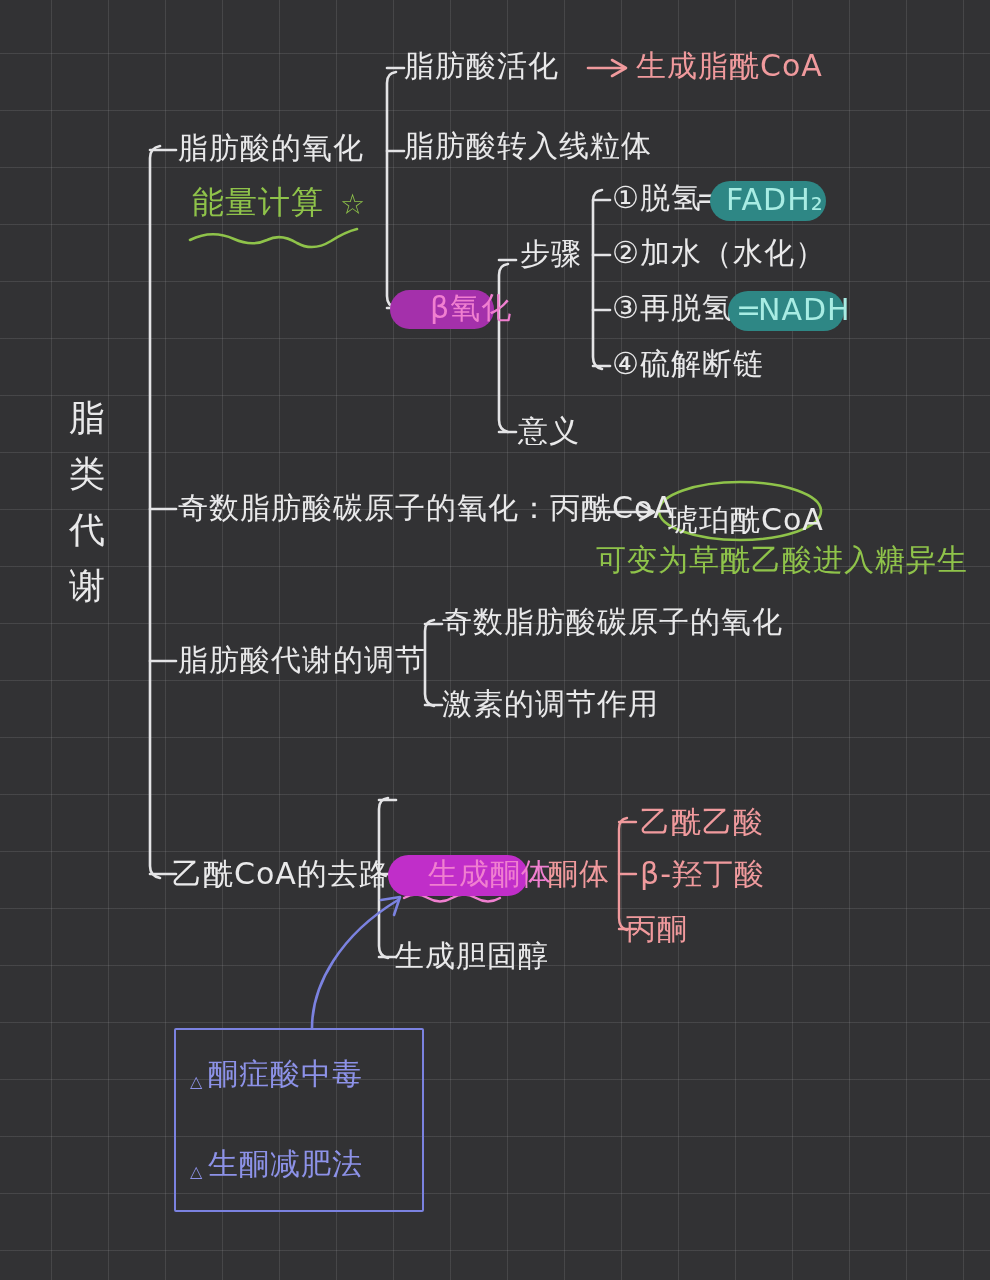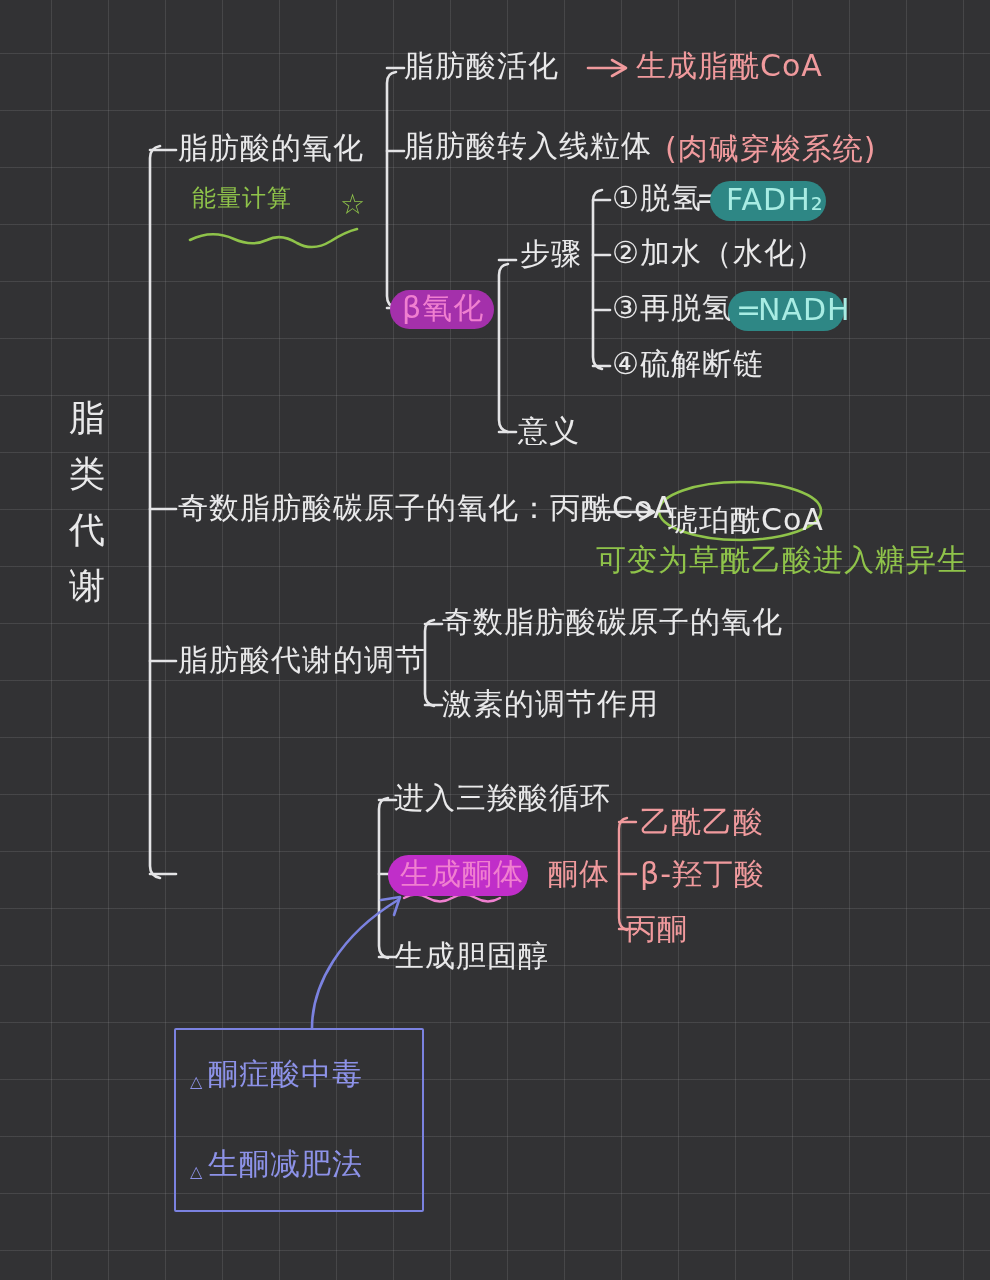--- a/index.html
+++ b/index.html
@@ -27,21 +27,21 @@
     line-height: 1.05;
     white-space: pre;
     letter-spacing: 1px;
     font-family: "DejaVu Sans", "Liberation Sans", sans-serif;
     font-weight: 400;
   }
   .pink   { color: #f09a9d; }
   .green  { color: #8fc34a; }
   .blue   { color: #8d92e8; }
   .cyan   { color: #a8ece3; }
-  .magenta{ color: #f07fd0; }
+  .magenta{ color: #f07fd0; margin-left: 28px; }
 
   .root-title {
     position: absolute;
     left: 58px;
     top: 390px;
     width: 60px;
     color: #e9e9ea;
     font-size: 36px;
     line-height: 56px;
     text-align: center;
@@ -147,28 +147,27 @@
     <path d="M404 898 q12 -7 24 0 q12 7 24 0 q12 -7 24 0 q12 7 24 0" fill="none" stroke="#f07fd0" stroke-width="2.4" stroke-linecap="round"></path>
   </svg>
 
   <div class="root-title" style="white-space: pre-line;">脂
 类
 代
 谢</div>
 
   <div class="hw" style="left:178px; top:132px;">脂肪酸的氧化</div>
 
-  <div class="hw green" style="left:192px; top:186px; font-size:24px;">能量计算</div>
+  <div class="hw green" style="left:192px; top:186px; font-size:32px;">能量计算</div>
   <div class="hw green" style="left:340px; top:190px; font-size:28px;">☆</div>
 
   <div class="hw" style="left:404px; top:50px;">脂肪酸活化</div>
   <div class="hw pink" style="left:636px; top:50px;">生成脂酰CoA</div>
 
   <div class="hw" style="left:404px; top:133px;font-family:Liberation Mono, monospace;">脂肪酸转入线粒体</div>
-  <div class="hw pink" style="left:665px; top:133px;">(肉碱穿梭系统)</div>
 
   <div class="hl hl-purple" style="left:390px; top:290px; width:104px; height:39px;"></div>
   <div class="hw magenta ontop" style="left:402px; top:292px;">β氧化</div>
 
   <div class="hw" style="left:518px; top:415px;">意义</div>
 
   <div class="hw" style="left:520px; top:238px;">步骤</div>
 
   <div class="hw" style="left:612px; top:182px;"><span>①</span><span>脱氢</span></div>
   <div class="hw" style="left:696px; top:182px;">=</div>
@@ -185,22 +184,22 @@
   <div class="hw" style="left:612px; top:348px;"><span>④</span><span>硫解断链</span></div>
 
   <div class="hw" style="left:178px; top:492px;">奇数脂肪酸碳原子的氧化：丙酰CoA</div>
   <div class="hw" style="left:668px; top:504px;">琥珀酰CoA</div>
   <div class="hw green" style="left:596px; top:544px;">可变为草酰乙酸进入糖异生</div>
 
   <div class="hw" style="left:178px; top:644px;">脂肪酸代谢的调节</div>
   <div class="hw" style="left:442px; top:606px;">奇数脂肪酸碳原子的氧化</div>
   <div class="hw" style="left:442px; top:688px;">激素的调节作用</div>
 
-
-  <div class="hw" style="left:394px; top:782px;">进入三羧酸循环</div>
+  <div class="hw" style="left:172px; top:858px;">乙酰CoA的去路</div>
+
 
   <div class="hl hl-magenta" style="left:388px; top:855px; width:140px; height:41px;"></div>
   <div class="hw magenta ontop" style="left:400px; top:858px;">生成酮体</div>
 
   <div class="hw" style="left:394px; top:940px;">生成胆固醇</div>
 
   <div class="hw pink" style="left:548px; top:858px;">酮体</div>
   <div class="hw pink" style="left:640px; top:806px;">乙酰乙酸</div>
   <div class="hw pink" style="left:640px; top:858px;">β-羟丁酸</div>
   <div class="hw pink" style="left:626px; top:913px;">丙酮</div>

